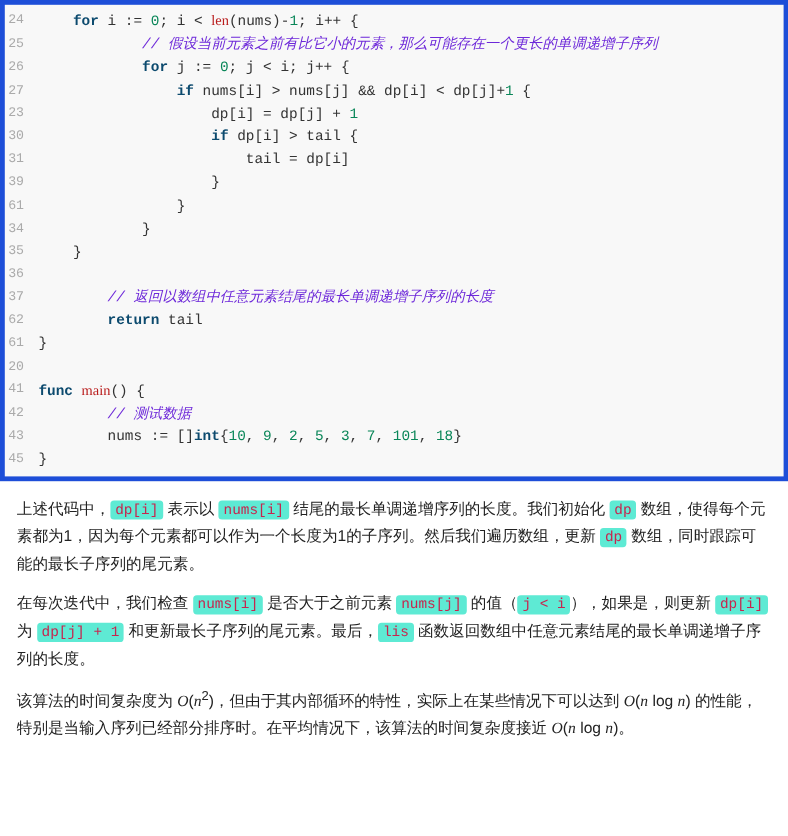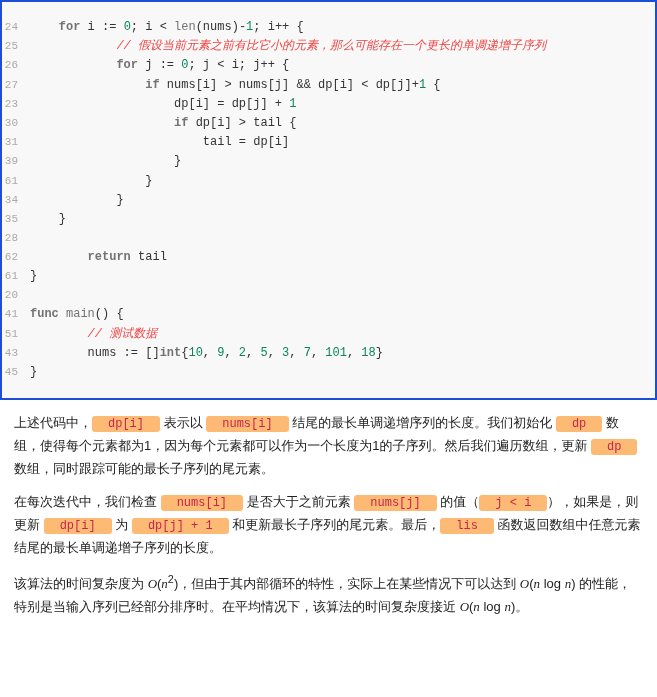--- a/index.html
+++ b/index.html
@@ -6,25 +6,25 @@
     body {
       font-family: "Microsoft YaHei", "PingFang SC", Arial, sans-serif;
       font-size: 13px;
       background: #fff;
       width: 657px;
       min-height: 697px;
       overflow-x: hidden;
     }
     .code-block {
       background: #f8f8f8;
-      border: 2px solid #1d4ed8;
+      border: 4px solid #1d4ed8;
       font-family: "Consolas", "Courier New", monospace;
       font-size: 12px;
       line-height: 1.6;
-      padding: 16px 0;
+      padding: 4px 0;
       overflow-x: auto;
     }
     .code-line {
       display: flex;
       align-items: flex-start;
       padding: 0 8px 0 0;
       min-height: 19px;
     }
     .line-num {
       color: #aaa;
@@ -34,39 +34,39 @@
       user-select: none;
       flex-shrink: 0;
       font-size: 11px;
       padding-top: 1px;
     }
     .code-content {
       white-space: pre;
       color: #333;
       flex: 1;
     }
-    .kw { color: #737373; font-weight: bold; }
-    .fn { color: #737373; }
+    .kw { color: #0c4a6e; font-weight: bold; }
+    .fn { color: #b91c1c; font-family: Liberation Serif, serif; }
     .str { color: #a31515; }
     .num-lit { color: #098658; }
-    .cmt { color: #ef4444; font-style: italic; }
+    .cmt { color: #6d28d9; font-style: italic; }
 
     .prose {
       padding: 12px 14px 8px 14px;
       color: #222;
       font-size: 13px;
       line-height: 1.75;
     }
     .prose p {
       margin-bottom: 10px;
     }
     .inline-code {
       font-family: "Consolas", "Courier New", monospace;
-      background: #fdba74;
-      padding: 1px 16px;
+      background: #5eead4;
+      padding: 1px 4px;
       border-radius: 3px;
       font-size: 12px;
       color: #c7254e;
     }
     .math {
       font-family: "Times New Roman", serif;
       font-style: italic;
     }
   </style>
 </head>
@@ -111,41 +111,45 @@
   </div>
   <div class="code-line">
     <span class="line-num">34</span>
     <span class="code-content">            }</span>
   </div>
   <div class="code-line">
     <span class="line-num">35</span>
     <span class="code-content">    }</span>
   </div>
   <div class="code-line">
-    <span class="line-num">28</span>
+    <span class="line-num">36</span>
     <span class="code-content"></span>
+  </div>
+  <div class="code-line">
+    <span class="line-num">37</span>
+    <span class="code-content">        <span class="cmt">// 返回以数组中任意元素结尾的最长单调递增子序列的长度</span></span>
   </div>
   <div class="code-line">
     <span class="line-num">62</span>
     <span class="code-content">        <span class="kw">return</span> tail</span>
   </div>
   <div class="code-line">
     <span class="line-num">61</span>
     <span class="code-content">}</span>
   </div>
   <div class="code-line">
     <span class="line-num">20</span>
     <span class="code-content"></span>
   </div>
   <div class="code-line">
     <span class="line-num">41</span>
     <span class="code-content"><span class="kw">func</span> <span class="fn">main</span>() {</span>
   </div>
   <div class="code-line">
-    <span class="line-num">51</span>
+    <span class="line-num">42</span>
     <span class="code-content">        <span class="cmt">// 测试数据</span></span>
   </div>
   <div class="code-line">
     <span class="line-num">43</span>
     <span class="code-content">        nums := []<span class="kw">int</span>{<span class="num-lit">10</span>, <span class="num-lit">9</span>, <span class="num-lit">2</span>, <span class="num-lit">5</span>, <span class="num-lit">3</span>, <span class="num-lit">7</span>, <span class="num-lit">101</span>, <span class="num-lit">18</span>}</span>
   </div>
   <div class="code-line">
     <span class="line-num">45</span>
     <span class="code-content">}</span>
   </div>

